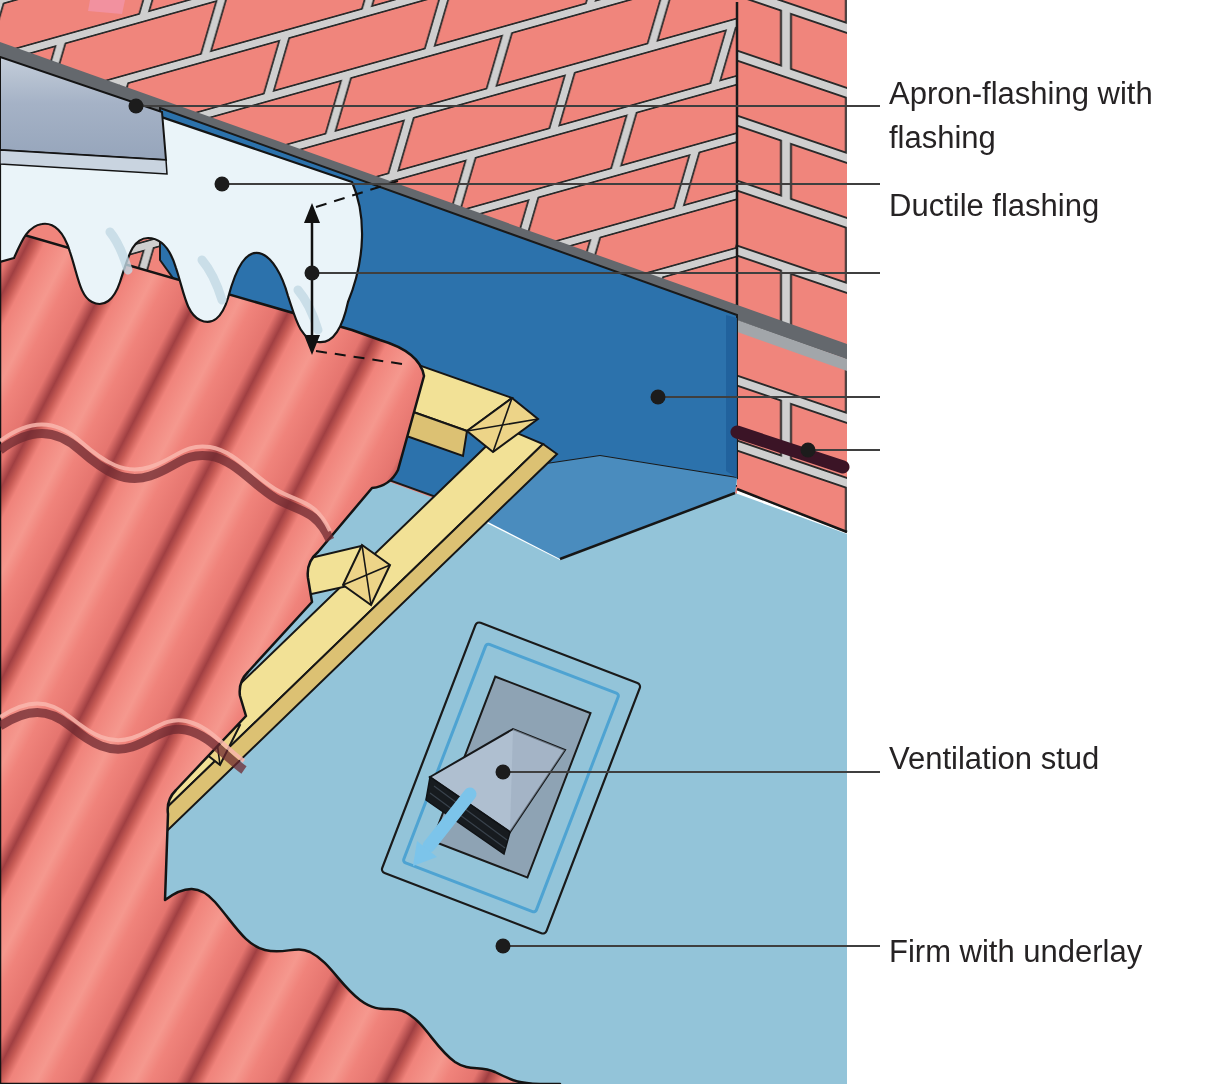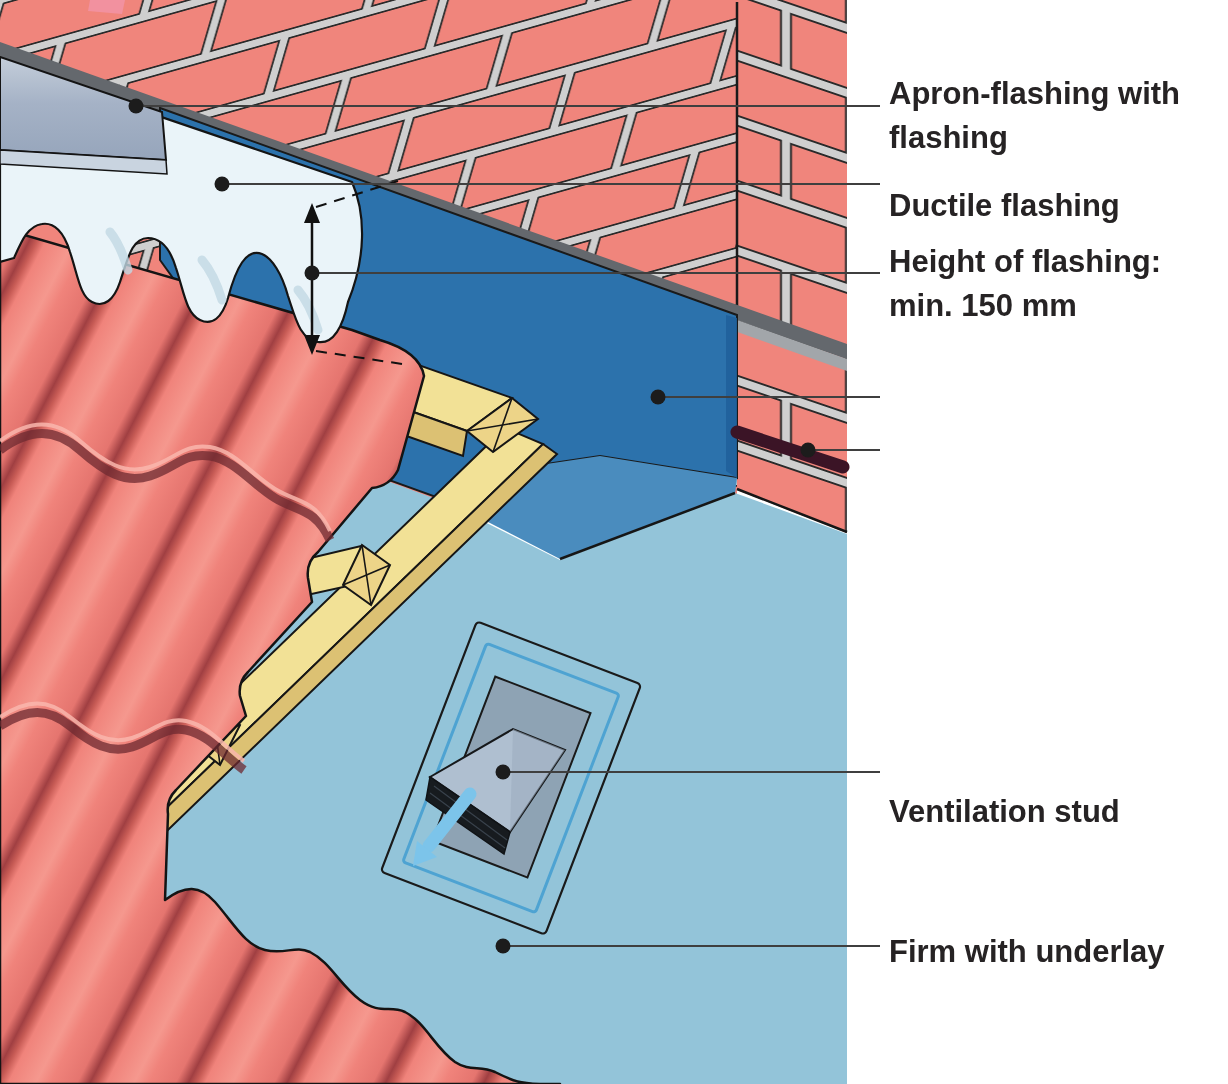--- a/index.html
+++ b/index.html
@@ -1,20 +1,20 @@
 <!DOCTYPE html>
 <html><head>
 <meta charset="utf-8">
 <style>
   html,body{margin:0;padding:0;background:#ffffff;}
   #canvas{position:relative;width:1228px;height:1084px;background:#ffffff;overflow:hidden;
           font-family:"Liberation Sans", sans-serif;}
   #figure-svg{position:absolute;left:0;top:0;}
   .callout{position:absolute;color:#262324;font-size:31px;line-height:44px;white-space:nowrap;}
-  .callout .ln{display:block;font-weight:bold;}
+  .callout .ln{display:block;}
 </style>
 </head>
 <body>
 
 <div id="canvas">
 
 <svg id="figure-svg" width="1228" height="1084" viewBox="0 0 1228 1084">
   <defs>
     <pattern id="brickL" width="161" height="130" patternUnits="userSpaceOnUse" patternTransform="matrix(1,-0.28,-0.28,0.96,0,0)">
       <rect width="161" height="130" fill="#CFCFCF"></rect>
@@ -168,24 +168,20 @@
   </g>
 </svg>
 
 <div class="callout" style="left:889px;top:72px;">
   <span class="ln">Apron-flashing with</span>
   <span class="ln">flashing</span>
 </div>
 <div class="callout" style="left:889px;top:168px;margin-top:16px;">
   <span class="ln">Ductile flashing</span>
 </div>
-<div class="callout" style="left:889px;top:240px;">
-  <span class="ln">Height of flashing:</span>
-  <span class="ln">min. 150 mm</span>
-</div>
-<div class="callout" style="left:889px;top:790px;">
+<div class="callout" style="left:889px;top:737px;">
   <span class="ln">Ventilation stud</span>
 </div>
 <div class="callout" style="left:889px;top:930px;">
   <span class="ln">Firm with underlay</span>
 </div>
 
 </div>
 
 </body></html>

